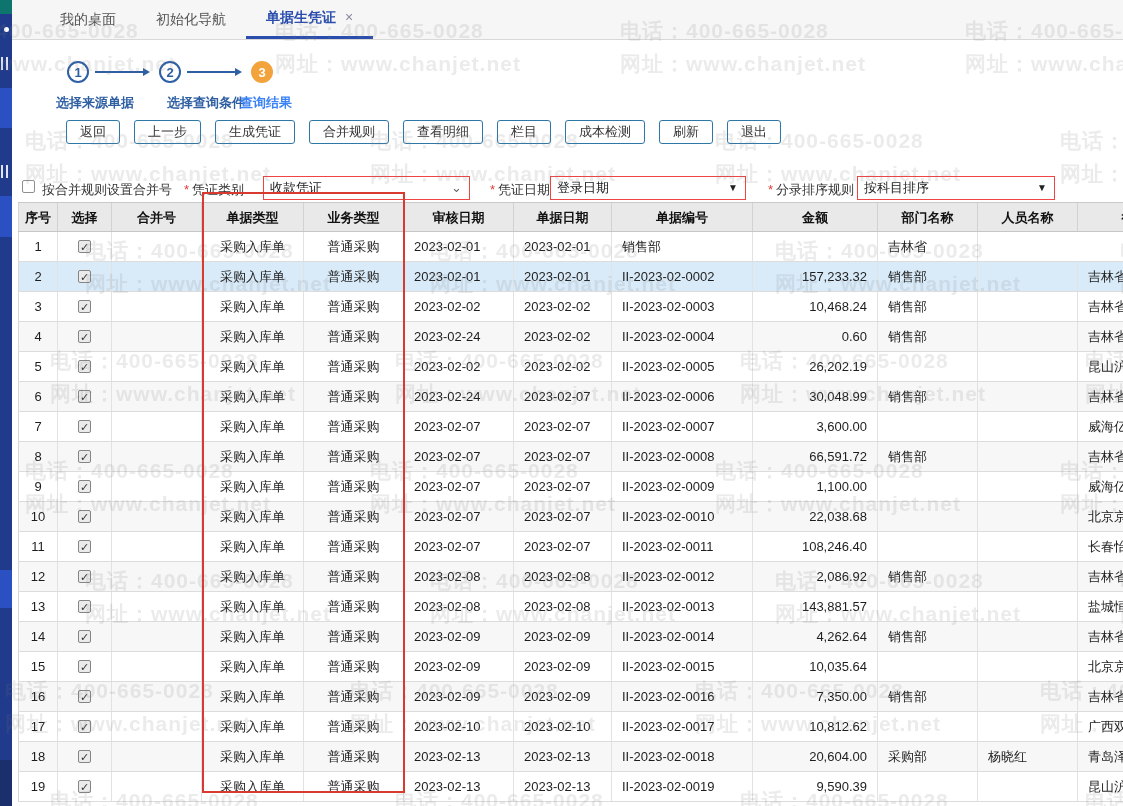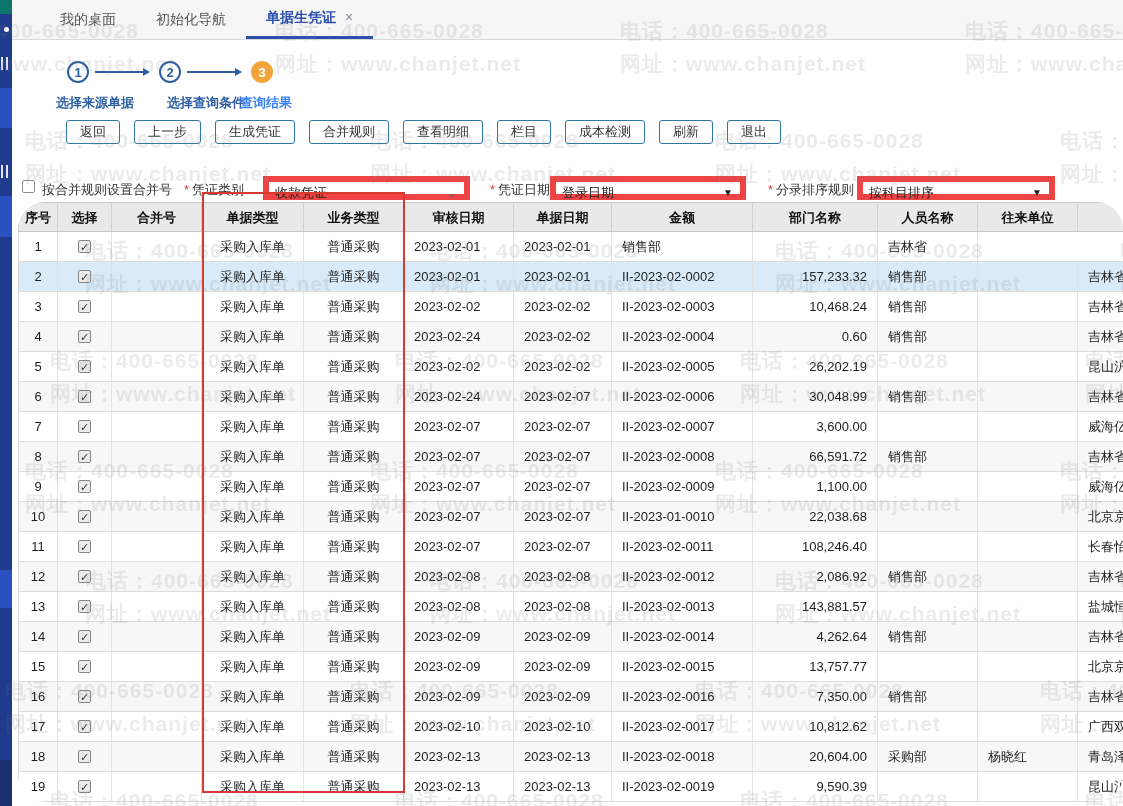--- a/index.html
+++ b/index.html
@@ -45,28 +45,28 @@
   .tbtn { height:24px; line-height:22px; padding:0 13px; background:#fff; border:1px solid #2e78a8;
     border-radius:3px; font-size:13px; color:#333; white-space:nowrap; cursor:default; }
 
   
   .fcheck { position:absolute; left:22px; top:180px; width:13px; height:13px; border:1px solid #8f8f8f;
     background:#fff; border-radius:2px; z-index:3; }
   .flabel { position:absolute; top:181px; font-size:13px; color:#333; white-space:nowrap; z-index:3; }
   .fl-merge { left:42px; }
   .fl-1 { left:184px; } .fl-2 { left:490px; } .fl-3 { left:768px; }
   .freq { color:#e03b3b; margin-right:3px; }
-  .fselect { position:absolute; top:176px; height:24px; line-height:22px; border:6px solid #ef4444;
+  .fselect { position:absolute; top:176px; height:24px; line-height:22px; border:1px solid #ef4444;
     background:#fff; font-size:13px; color:#222; padding-left:6px; z-index:3; }
   .fs-1 { left:263px; width:207px; } .fs-2 { left:550px; width:196px; } .fs-3 { left:857px; width:198px; }
   .sel-arrow { position:absolute; right:7px; top:0; line-height:22px; }
   .chev { color:#666; font-size:13px; } .tri { color:#222; font-size:10px; }
 
   
-  .tablewrap { position:absolute; left:18px; top:202px; width:1105px; overflow:hidden; z-index:1;border-radius:27px; }
+  .tablewrap { position:absolute; left:18px; top:202px; width:1105px; overflow:hidden; z-index:1; }
   .trow { display:grid; grid-template-columns:40px 54px 90px 102px 100px 110px 98px 141px 125px 100px 100px 140px;
     width:1200px; height:30px; border-bottom:1px solid #dcdcdc; background:#fff; }
   .trow.head { background:#e9e9e9; border-top:1px solid #c9c9c9; border-bottom:1px solid #c6c6c6; }
   .trow.zebra { background:#f7f7f7; }
   .trow.hl { background:#d9ebf9; }
   .tcell { font-size:13px; color:#1d1d1d; line-height:29px; border-right:1px solid #e2e2e2;
     overflow:hidden; white-space:nowrap; }
   .trow .tcell:first-child { border-left:1px solid #d6d6d6; }
   .head .tcell { font-weight:bold; text-align:center; color:#111; border-right:1px solid #d2d2d2; }
   .ac { text-align:center; } .al { text-align:left; padding-left:10px; } .ar { text-align:right; padding-right:10px; }
@@ -139,20 +139,21 @@
 
 <div class="tablewrap" id="tablewrap">
     <div class="trow head">
       <div class="tcell">序号</div>
       <div class="tcell">选择</div>
       <div class="tcell">合并号</div>
       <div class="tcell">单据类型</div>
       <div class="tcell">业务类型</div>
       <div class="tcell">审核日期</div>
       <div class="tcell">单据日期</div>
+      <div class="tcell">单据编号</div>
       <div class="tcell">金额</div>
       <div class="tcell">部门名称</div>
       <div class="tcell">人员名称</div>
       <div class="tcell">往来单位</div>
     </div>
     <div class="trow">
       <div class="tcell ac">1</div>
       <div class="tcell ac"><span class="cb">✓</span></div>
       <div class="tcell al"></div>
       <div class="tcell ac">采购入库单</div>
@@ -276,21 +277,21 @@
       <div class="tcell al">威海亿</div>
     </div>
     <div class="trow zebra">
       <div class="tcell ac">10</div>
       <div class="tcell ac"><span class="cb">✓</span></div>
       <div class="tcell al"></div>
       <div class="tcell ac">采购入库单</div>
       <div class="tcell ac">普通采购</div>
       <div class="tcell al">2023-02-07</div>
       <div class="tcell al">2023-02-07</div>
-      <div class="tcell al">II-2023-01-0010</div>
+      <div class="tcell al">II-2023-02-0010</div>
       <div class="tcell ar">22,038.68</div>
       <div class="tcell al"></div>
       <div class="tcell al"></div>
       <div class="tcell al">北京京</div>
     </div>
     <div class="trow">
       <div class="tcell ac">11</div>
       <div class="tcell ac"><span class="cb">✓</span></div>
       <div class="tcell al"></div>
       <div class="tcell ac">采购入库单</div>
@@ -347,21 +348,21 @@
     </div>
     <div class="trow">
       <div class="tcell ac">15</div>
       <div class="tcell ac"><span class="cb">✓</span></div>
       <div class="tcell al"></div>
       <div class="tcell ac">采购入库单</div>
       <div class="tcell ac">普通采购</div>
       <div class="tcell al">2023-02-09</div>
       <div class="tcell al">2023-02-09</div>
       <div class="tcell al">II-2023-02-0015</div>
-      <div class="tcell ar">13,757.77</div>
+      <div class="tcell ar">10,035.64</div>
       <div class="tcell al"></div>
       <div class="tcell al"></div>
       <div class="tcell al">北京京</div>
     </div>
     <div class="trow zebra">
       <div class="tcell ac">16</div>
       <div class="tcell ac"><span class="cb">✓</span></div>
       <div class="tcell al"></div>
       <div class="tcell ac">采购入库单</div>
       <div class="tcell ac">普通采购</div>

